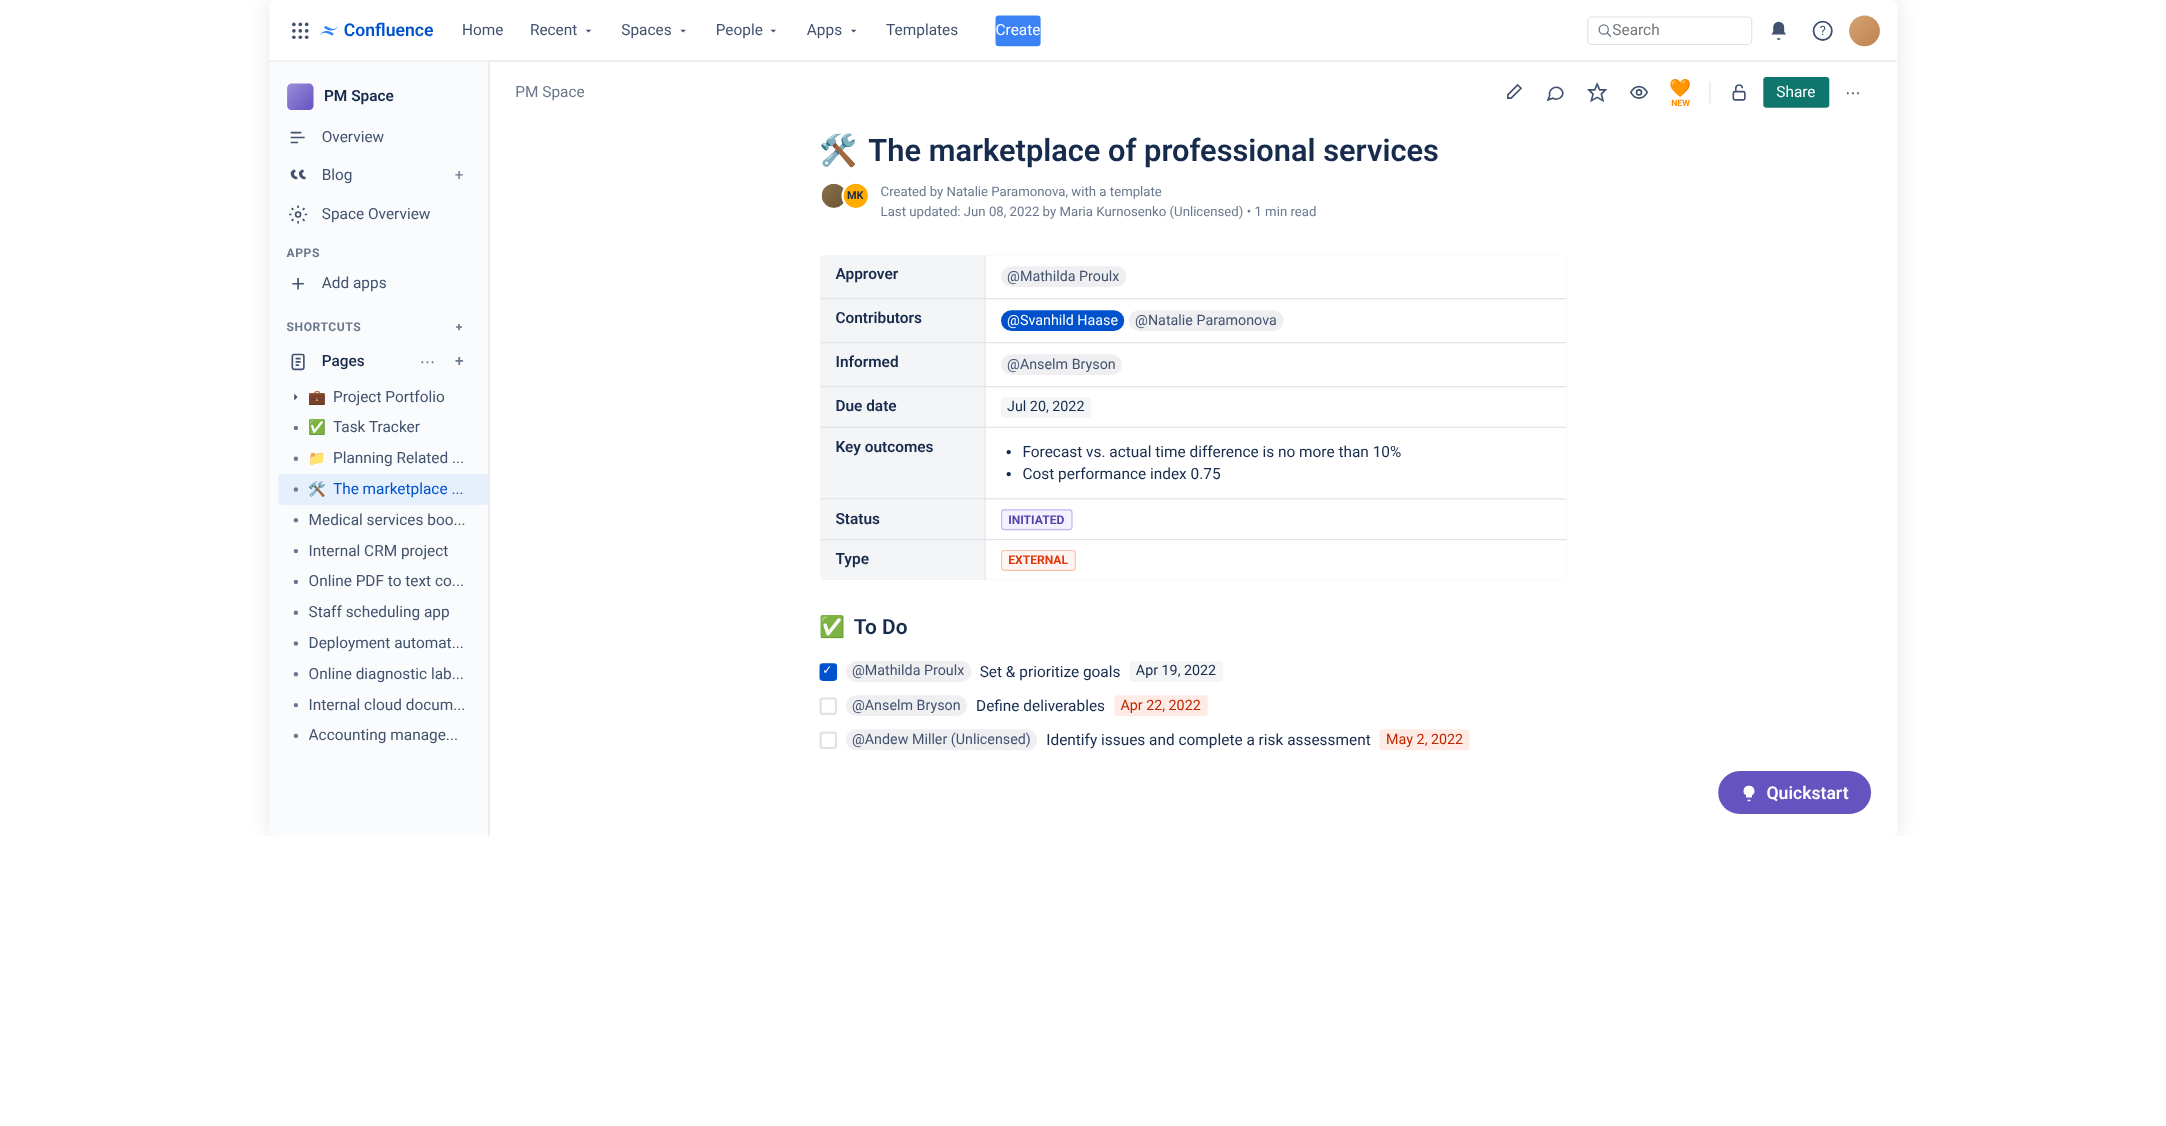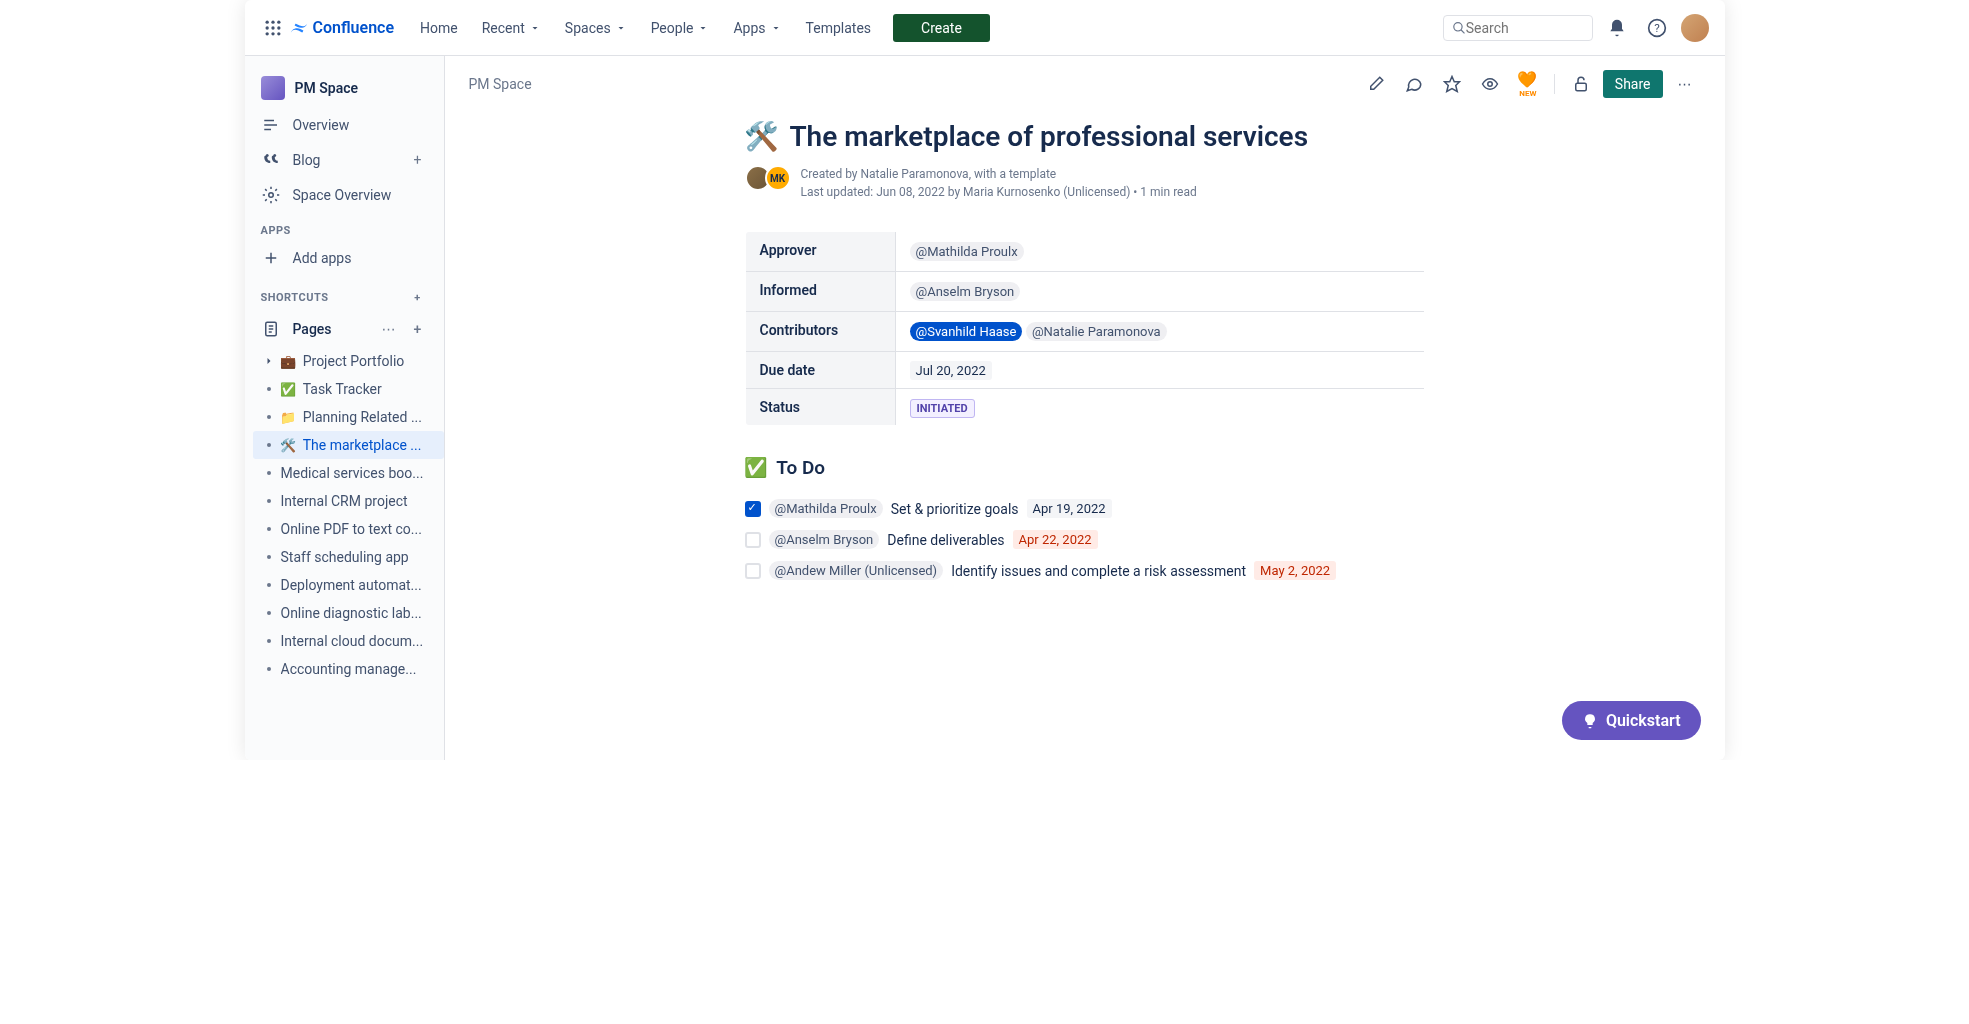--- a/index.html
+++ b/index.html
@@ -5,21 +5,21 @@
 * { margin:0; padding:0; box-sizing:border-box; font-family:-apple-system,BlinkMacSystemFont,"Segoe UI",Roboto,sans-serif; }
 body { background:#fff; color:#172b4d; font-size:14px; }
 .app { width:1480px; height:760px; margin:0 auto; background:#fff; box-shadow:0 0 20px rgba(0,0,0,0.1); border-radius:6px; overflow:hidden; position:relative; }
 .topbar { height:56px; border-bottom:1px solid #dfe1e6; display:flex; align-items:center; padding:0 16px; gap:8px; }
 .nav-left { display:flex; align-items:center; gap:4px; }
 .appswitch { width:24px; height:24px; display:flex; align-items:center; justify-content:center; cursor:pointer; }
 .logo { display:flex; align-items:center; gap:4px; color:#0052cc; font-weight:600; font-size:16px; margin-right:12px; }
 .logo svg { width:20px; height:20px; }
 .nav-item { padding:6px 10px; color:#42526e; font-size:14px; cursor:pointer; border-radius:3px; display:flex; align-items:center; gap:4px;text-align:center; }
 .chev { width:12px; height:12px; }
-.create-btn { background:#14532d; color:#fff; padding:6px 28px; border-radius:3px; font-size:14px; margin-left:8px; cursor:pointer; }
+.create-btn { background:#3b82f6; color:#fff; padding:6px 0; border-radius:3px; font-size:14px; margin-left:20px; cursor:pointer; }
 .nav-right { margin-left:auto; display:flex; align-items:center; gap:8px; }
 .search { display:flex; align-items:center; border:1px solid #dfe1e6; border-radius:4px; padding:4px 8px; width:150px; background:#fff; color:#6b778c; }
 .search input { border:none; outline:none; font-size:14px; width:100%; background:transparent; }
 .icon-btn { width:32px; height:32px; display:flex; align-items:center; justify-content:center; cursor:pointer; border-radius:50%; color:#42526e; }
 .avatar { width:28px; height:28px; border-radius:50%; background:linear-gradient(135deg,#d4a574,#c08050); }
 .body { display:flex; height:calc(100% - 56px); }
 .sidebar { width:200px; border-right:1px solid #dfe1e6; background:#fafbfc; padding:12px 0; overflow-y:auto; }
 .space-hdr { display:flex; align-items:center; gap:10px; padding:8px 16px; font-weight:600; }
 .space-icon { width:24px; height:24px; border-radius:4px; background:linear-gradient(135deg,#998dd9,#6554c0); }
 .side-item { display:flex; align-items:center; gap:12px; padding:8px 16px; color:#42526e; cursor:pointer; font-size:14px; position:relative; }
@@ -330,34 +330,47 @@
           </div>
         </div>
 
         <table class="info-table">
           <tbody>
           <tr>
                 <th>Approver</th>
                 <td><span class="mention">@Mathilda Proulx</span></td>
               </tr>
           <tr>
+                <th>Contributors</th>
+                <td><span class="mention blue">@Svanhild Haase</span> <span class="mention">@Natalie Paramonova</span></td>
+              </tr>
+          <tr>
                 <th>Informed</th>
                 <td><span class="mention">@Anselm Bryson</span></td>
               </tr>
           <tr>
-                <th>Contributors</th>
-                <td><span class="mention blue">@Svanhild Haase</span> <span class="mention">@Natalie Paramonova</span></td>
-              </tr>
-          <tr>
                 <th>Due date</th>
                 <td><span class="datebox">Jul 20, 2022</span></td>
               </tr>
           <tr>
+                <th>Key outcomes</th>
+                <td>
+                  <ul class="bullets">
+                    <li>Forecast vs. actual time difference is no more than 10%</li>
+                    <li>Cost performance index 0.75</li>
+                  </ul>
+                </td>
+              </tr>
+          <tr>
                 <th>Status</th>
                 <td><span class="status init">INITIATED</span></td>
+              </tr>
+          <tr>
+                <th>Type</th>
+                <td><span class="status ext">EXTERNAL</span></td>
               </tr>
         </tbody>
           </table>
 
         <div class="h2">
           <span>✅</span>
           <span>To Do</span>
         </div>
         <div id="todos">
             <div class="task">

